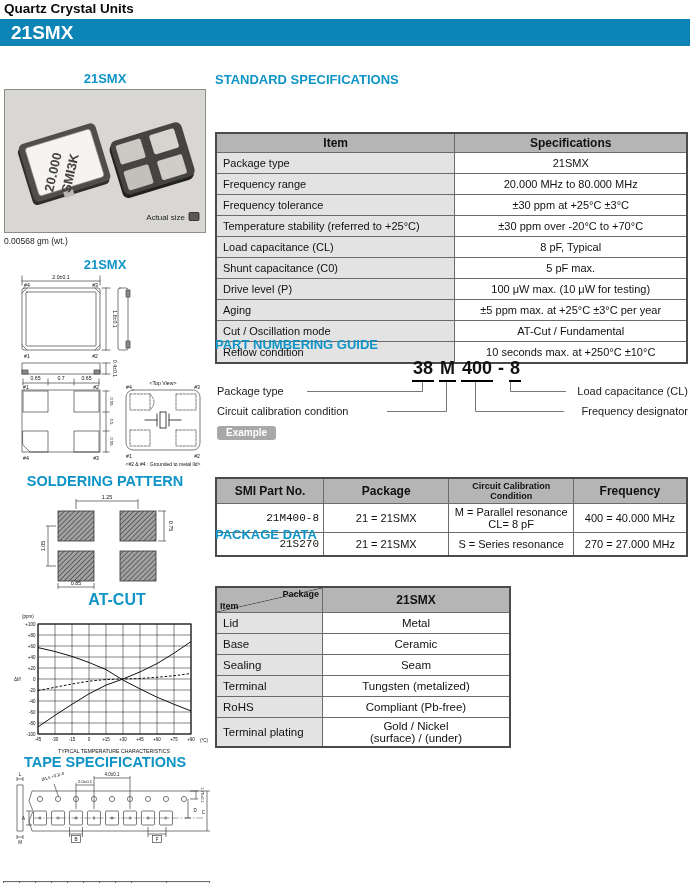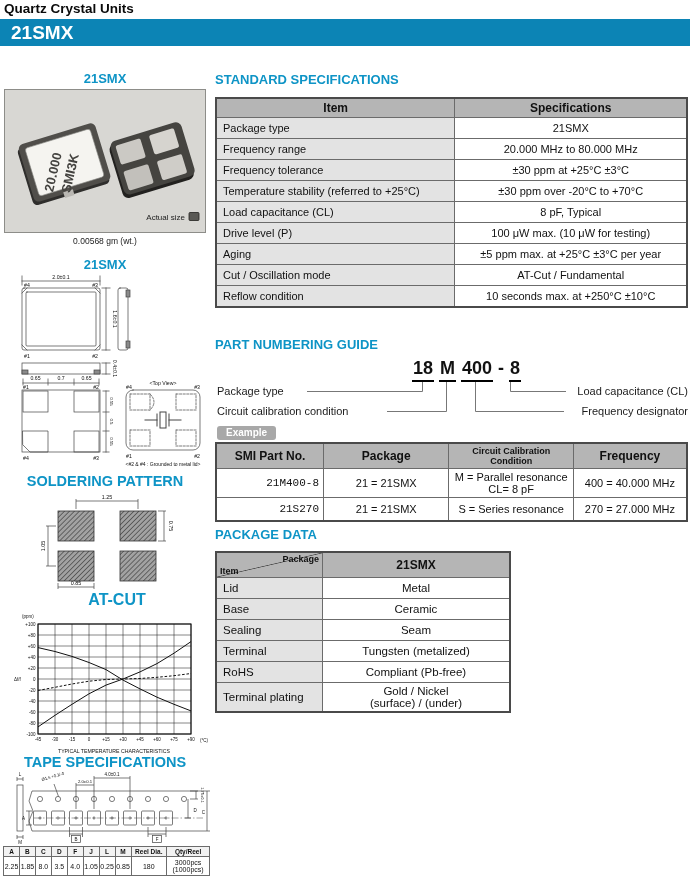--- a/index.html
+++ b/index.html
@@ -8,24 +8,24 @@
   svg{font-family:"Liberation Sans",sans-serif;}
   .abs{position:absolute;}
   .h-blue{color:#0e94c6;font-weight:bold;letter-spacing:0;}
   .lcol-h{width:210px;text-align:center;}
   
   #kicker{left:4px;top:1px;font-size:13.5px;font-weight:bold;color:#0a0a0a;}
   #banner{left:0;top:19px;width:690px;height:27px;background:#0c84b5;color:#fff;
           font-size:19px;font-weight:bold;line-height:27px;padding-left:11px;box-sizing:border-box;}
   
   #photo-box{left:4px;top:89px;width:202px;height:144px;background:#d8d7d3;border:1px solid #8d8d89;box-sizing:border-box;}
-  #weight{left:4px;top:236px;width:202px;text-align:center;font-size:8.5px;color:#222;}
+  #weight{left:4px;top:236px;width:202px;text-align:left;font-size:8.5px;color:#222;}
   
   table{border-collapse:collapse;}
-  .dtable{border:2px solid #4a4a4a;width:100%;}
+  .dtable{border:2px solid #4a4a4a;width:100%;margin-top:35px;}
   .dtable th,.dtable td{border:1px solid #6b6b6b;}
   .dtable th{background:#b5b5b5;font-weight:bold;font-size:12px;padding:2px 3px;}
   .dtable td{font-size:11px;padding:2px 4px;text-align:center;background:#fff;}
   
   #spec-table-wrap{left:215px;top:97px;width:473px;}
   #spec-table td{height:16px;}
   #spec-table td:first-child{text-align:left;background:#e3e3e3;padding-left:6px;}
   
   #example-table-wrap{left:215px;top:442px;width:473px;}
   #example-table th:nth-child(3){font-size:9px;}
@@ -430,20 +430,24 @@
           </tr>
           <tr>
             <td>Temperature stability (referred to +25°C)</td>
             <td>±30 ppm over -20°C to +70°C</td>
           </tr>
           <tr>
             <td>Load capacitance (CL)</td>
             <td>8 pF, Typical</td>
           </tr>
           <tr>
+            <td>Shunt capacitance (C0)</td>
+            <td>5 pF max.</td>
+          </tr>
+          <tr>
             <td>Drive level (P)</td>
             <td>100 μW max. (10 μW for testing)</td>
           </tr>
           <tr>
             <td>Aging</td>
             <td>±5 ppm max. at +25°C ±3°C per year</td>
           </tr>
           <tr>
             <td>Cut / Oscillation mode</td>
             <td>AT-Cut / Fundamental</td>
@@ -460,21 +464,21 @@
 
   <div class="abs" id="png-diagram">
     <svg class="abs" style="left:0;top:0;" width="473" height="66" viewBox="0 0 473 66">
       <g stroke="#777" stroke-width="1" fill="none">
         <path d="M92,33.5 H207.5 V24"></path>
         <path d="M172,53.5 H231.5 V24"></path>
         <path d="M351,33.5 H295.5 V24"></path>
         <path d="M349,53.5 H260.5 V24"></path>
       </g>
     </svg>
-    <div id="part-code"><span class="u">18</span><span class="u">M</span><span class="u">400</span><span class="nd">-</span><span class="u">8</span></div>
+    <div id="part-code"><span class="u">38</span><span class="u">M</span><span class="u">400</span><span class="nd">-</span><span class="u">8</span></div>
     <div class="png-label" style="left:2px;top:27px;">Package type</div>
     <div class="png-label" style="left:2px;top:47px;">Circuit calibration condition</div>
     <div class="png-label" style="right:0;top:27px;text-align:right;">Load capacitance (CL)</div>
     <div class="png-label" style="right:0;top:47px;text-align:left;">Frequency designator</div>
   </div>
 
   <div class="abs" id="example-badge">Example</div>
 
   <div class="abs" id="example-table-wrap">
     <table id="example-table" class="dtable">

